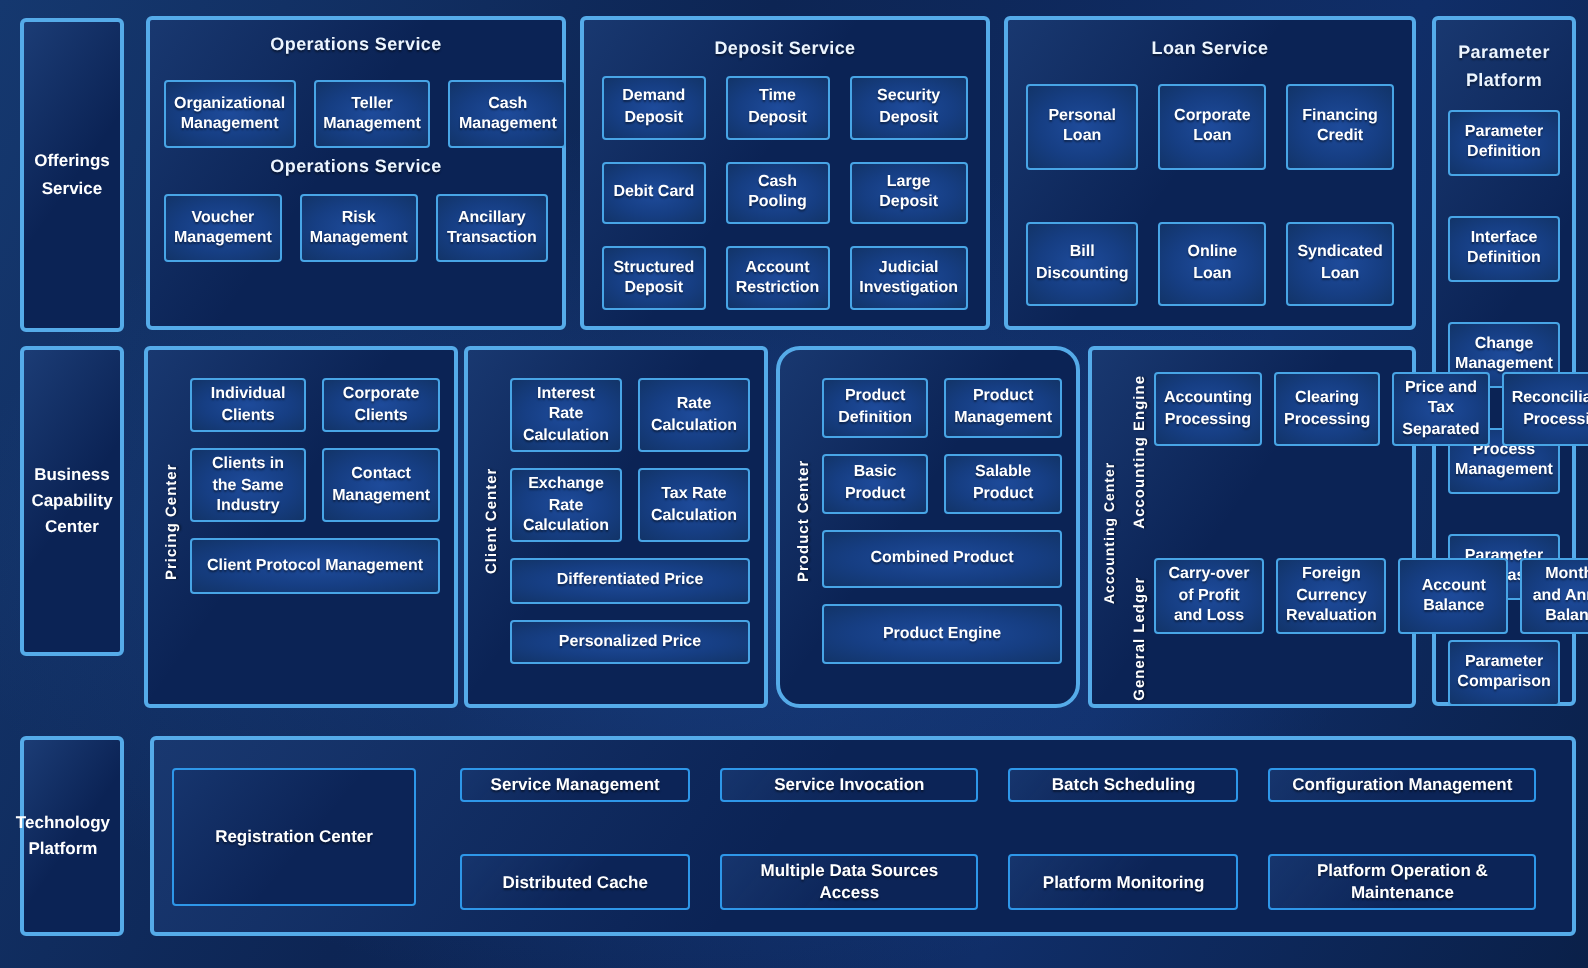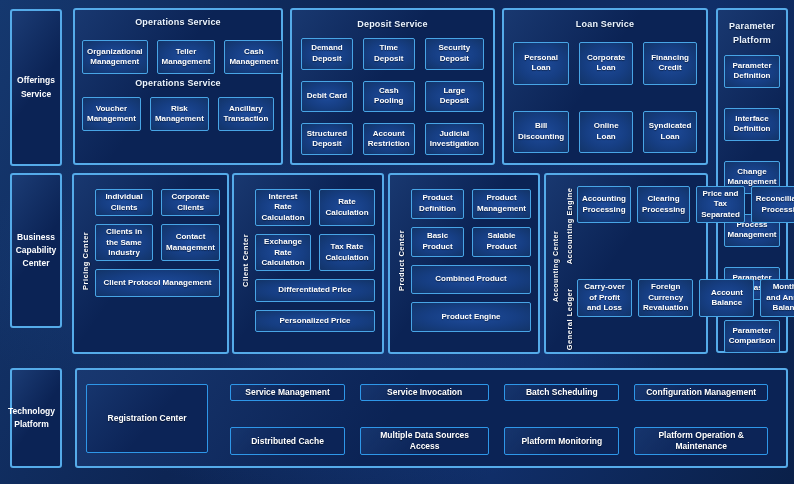--- a/index.html
+++ b/index.html
@@ -61,21 +61,21 @@
   .loan-grid { margin-top:13px; flex:1; display:grid; grid-template-columns:repeat(3,1fr); gap:26px 10px; }
   
   #param { left:716px; top:8px; width:72px; height:345px; display:flex; flex-direction:column; padding:9px 6px 13px; }
   #param .panel-title { line-height:1.6; }
   .param-list { margin-top:7px; flex:1; display:flex; flex-direction:column; justify-content:space-between;gap:20px; }
   .param-list .box { height:33px; flex:none; }
   
   .mid { display:flex; padding:14px 7px 20px 4px; }
   #pricing { left:72px;  top:173px; width:157px; height:181px; }
   #client  { left:232px; top:173px; width:152px; height:181px; }
-  #product { left:388px; top:173px; width:152px; height:181px; }
+  #product { left:388px; top:173px; width:152px; height:181px;border-radius:12px; }
   .mid .vlabel { width:15px; flex:none; }
   .cgrid { flex:1; display:grid; grid-template-columns:1fr 1fr; grid-template-rows:repeat(4,1fr); gap:8px; margin-left:2px; }
   .cgrid .wide { grid-column:1 / span 2; }
   
   #acct { left:544px; top:173px; width:164px; height:181px; display:flex; padding:11px 6px 6px 3px; }
   .acct-outer { width:13px; font-size:7px; flex:none; }
   .acct-inner { flex:1; display:flex; flex-direction:column; gap:13px; }
   .acct-group { display:flex; flex:1; }
   .acct-group.ledger { flex:1.18; }
   .acct-group .vlabel { width:15px; flex:none; }

